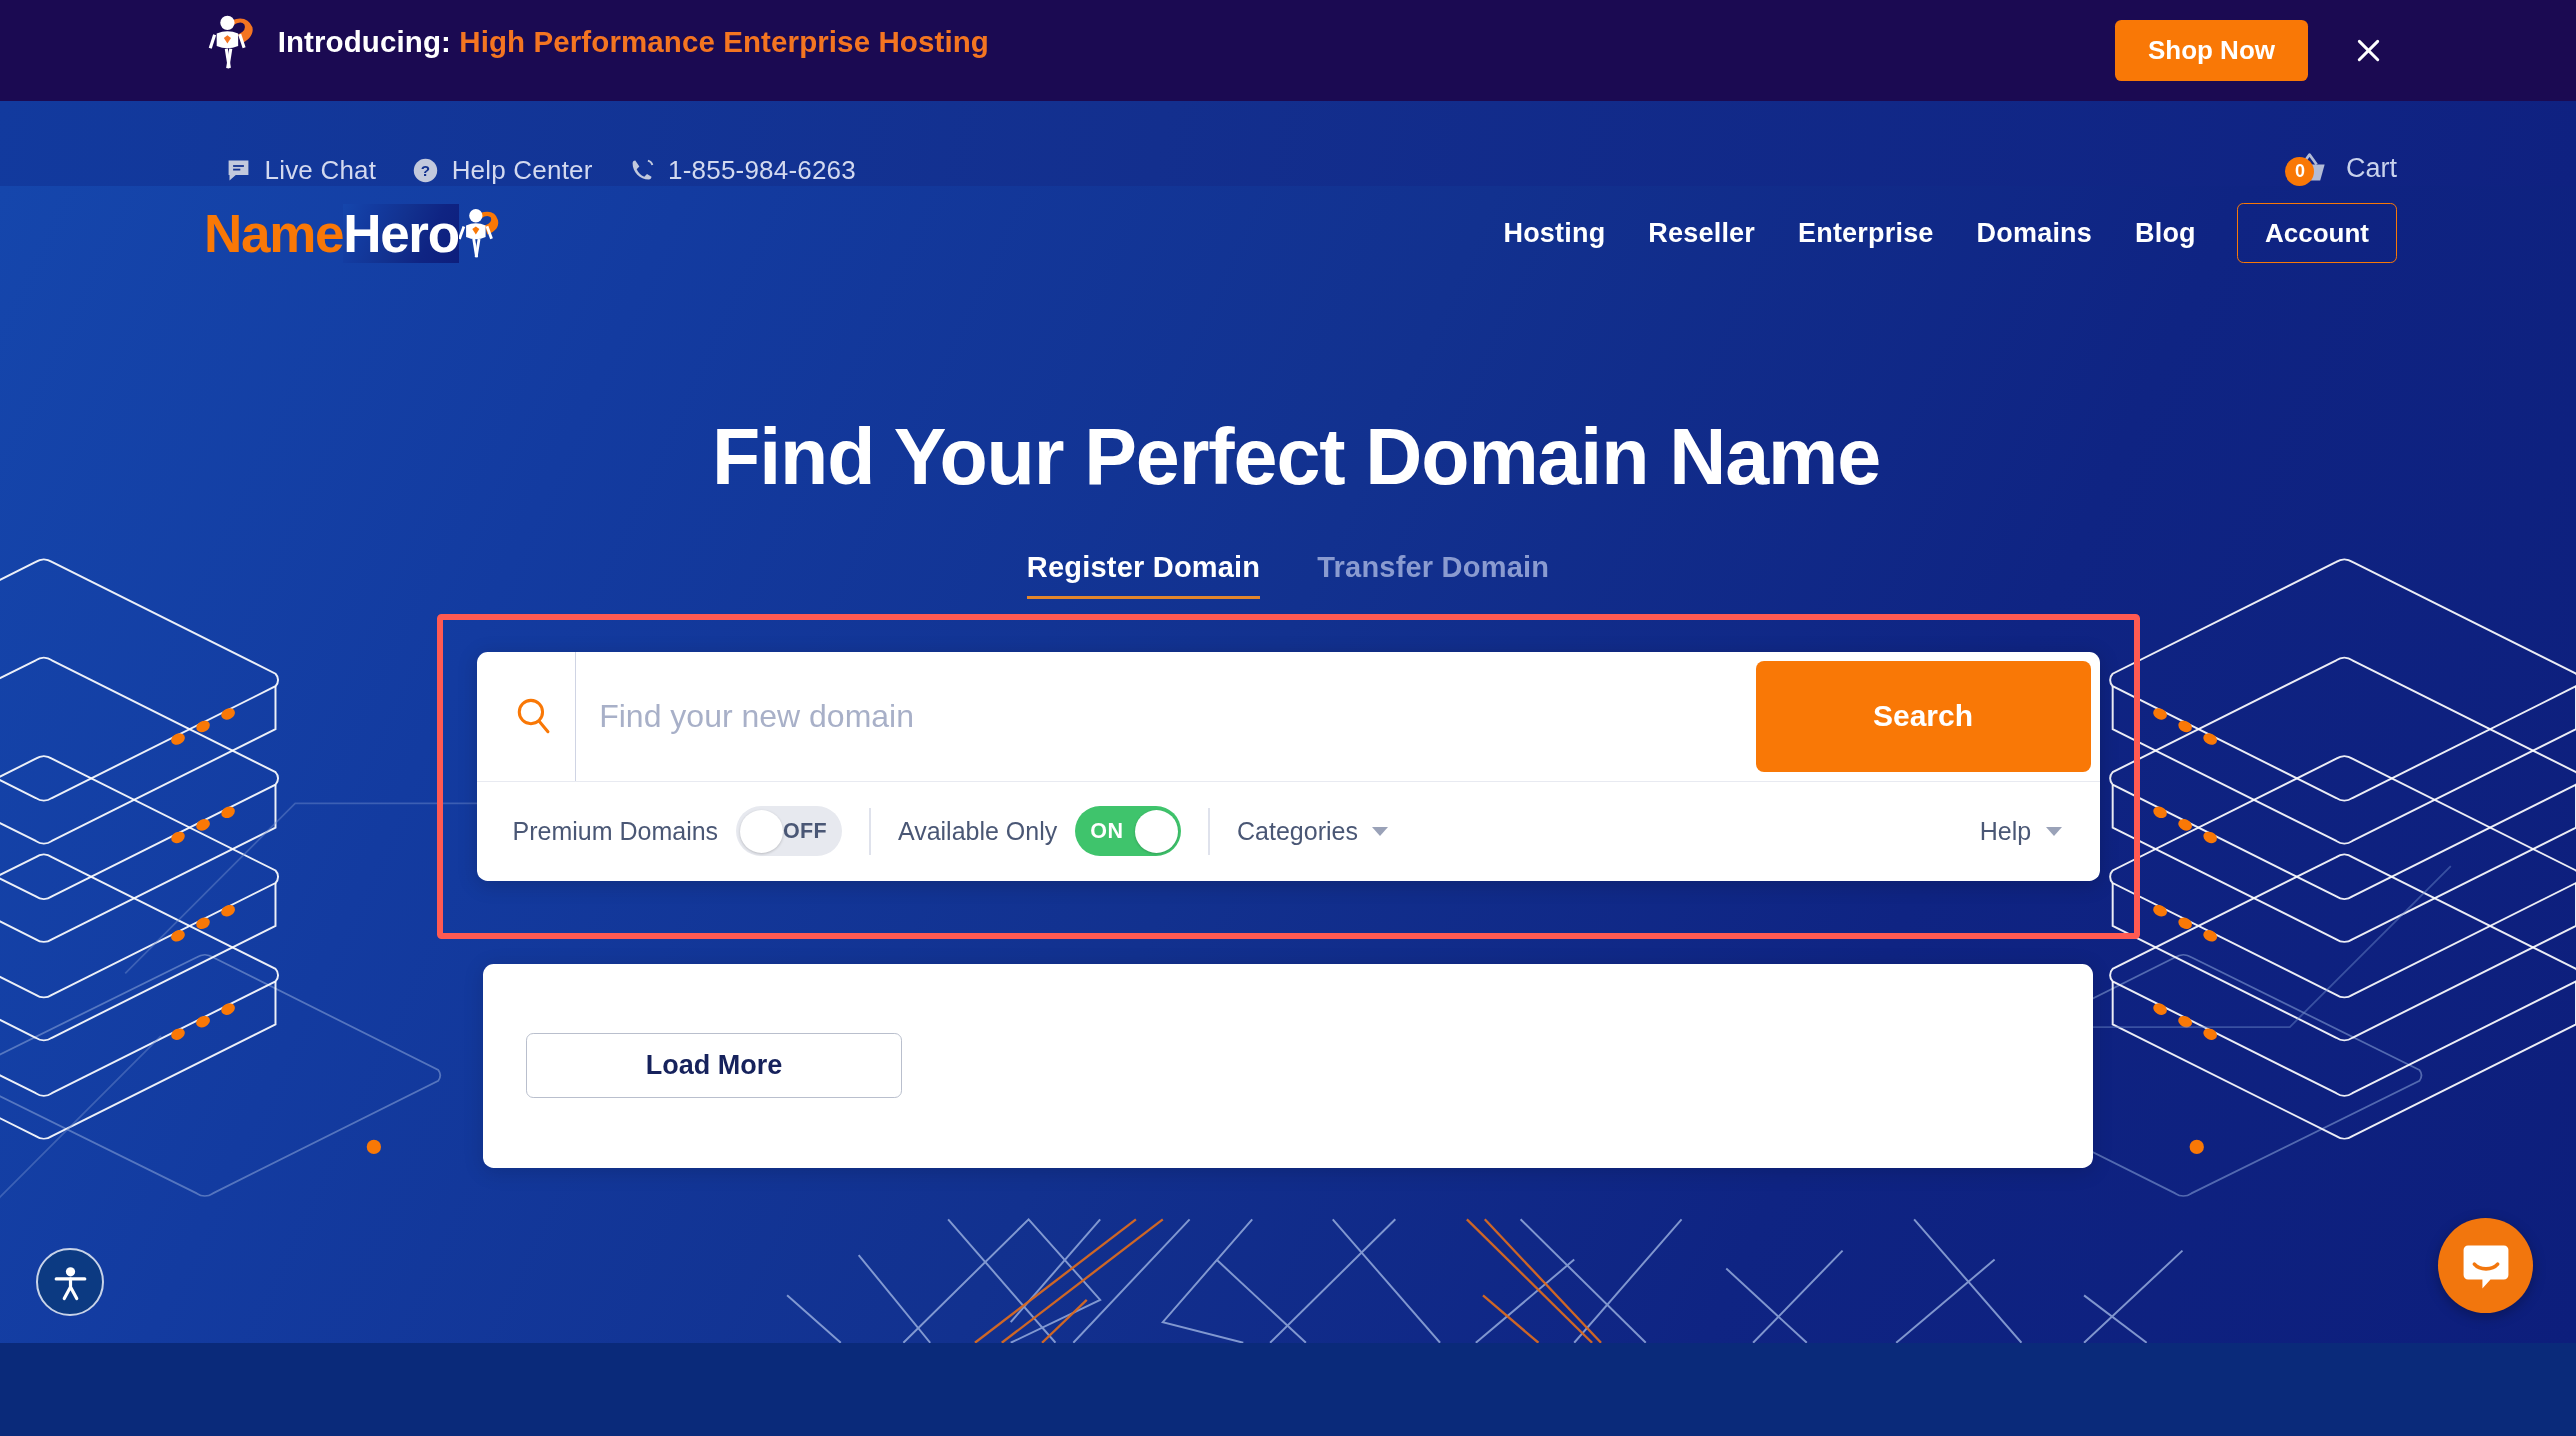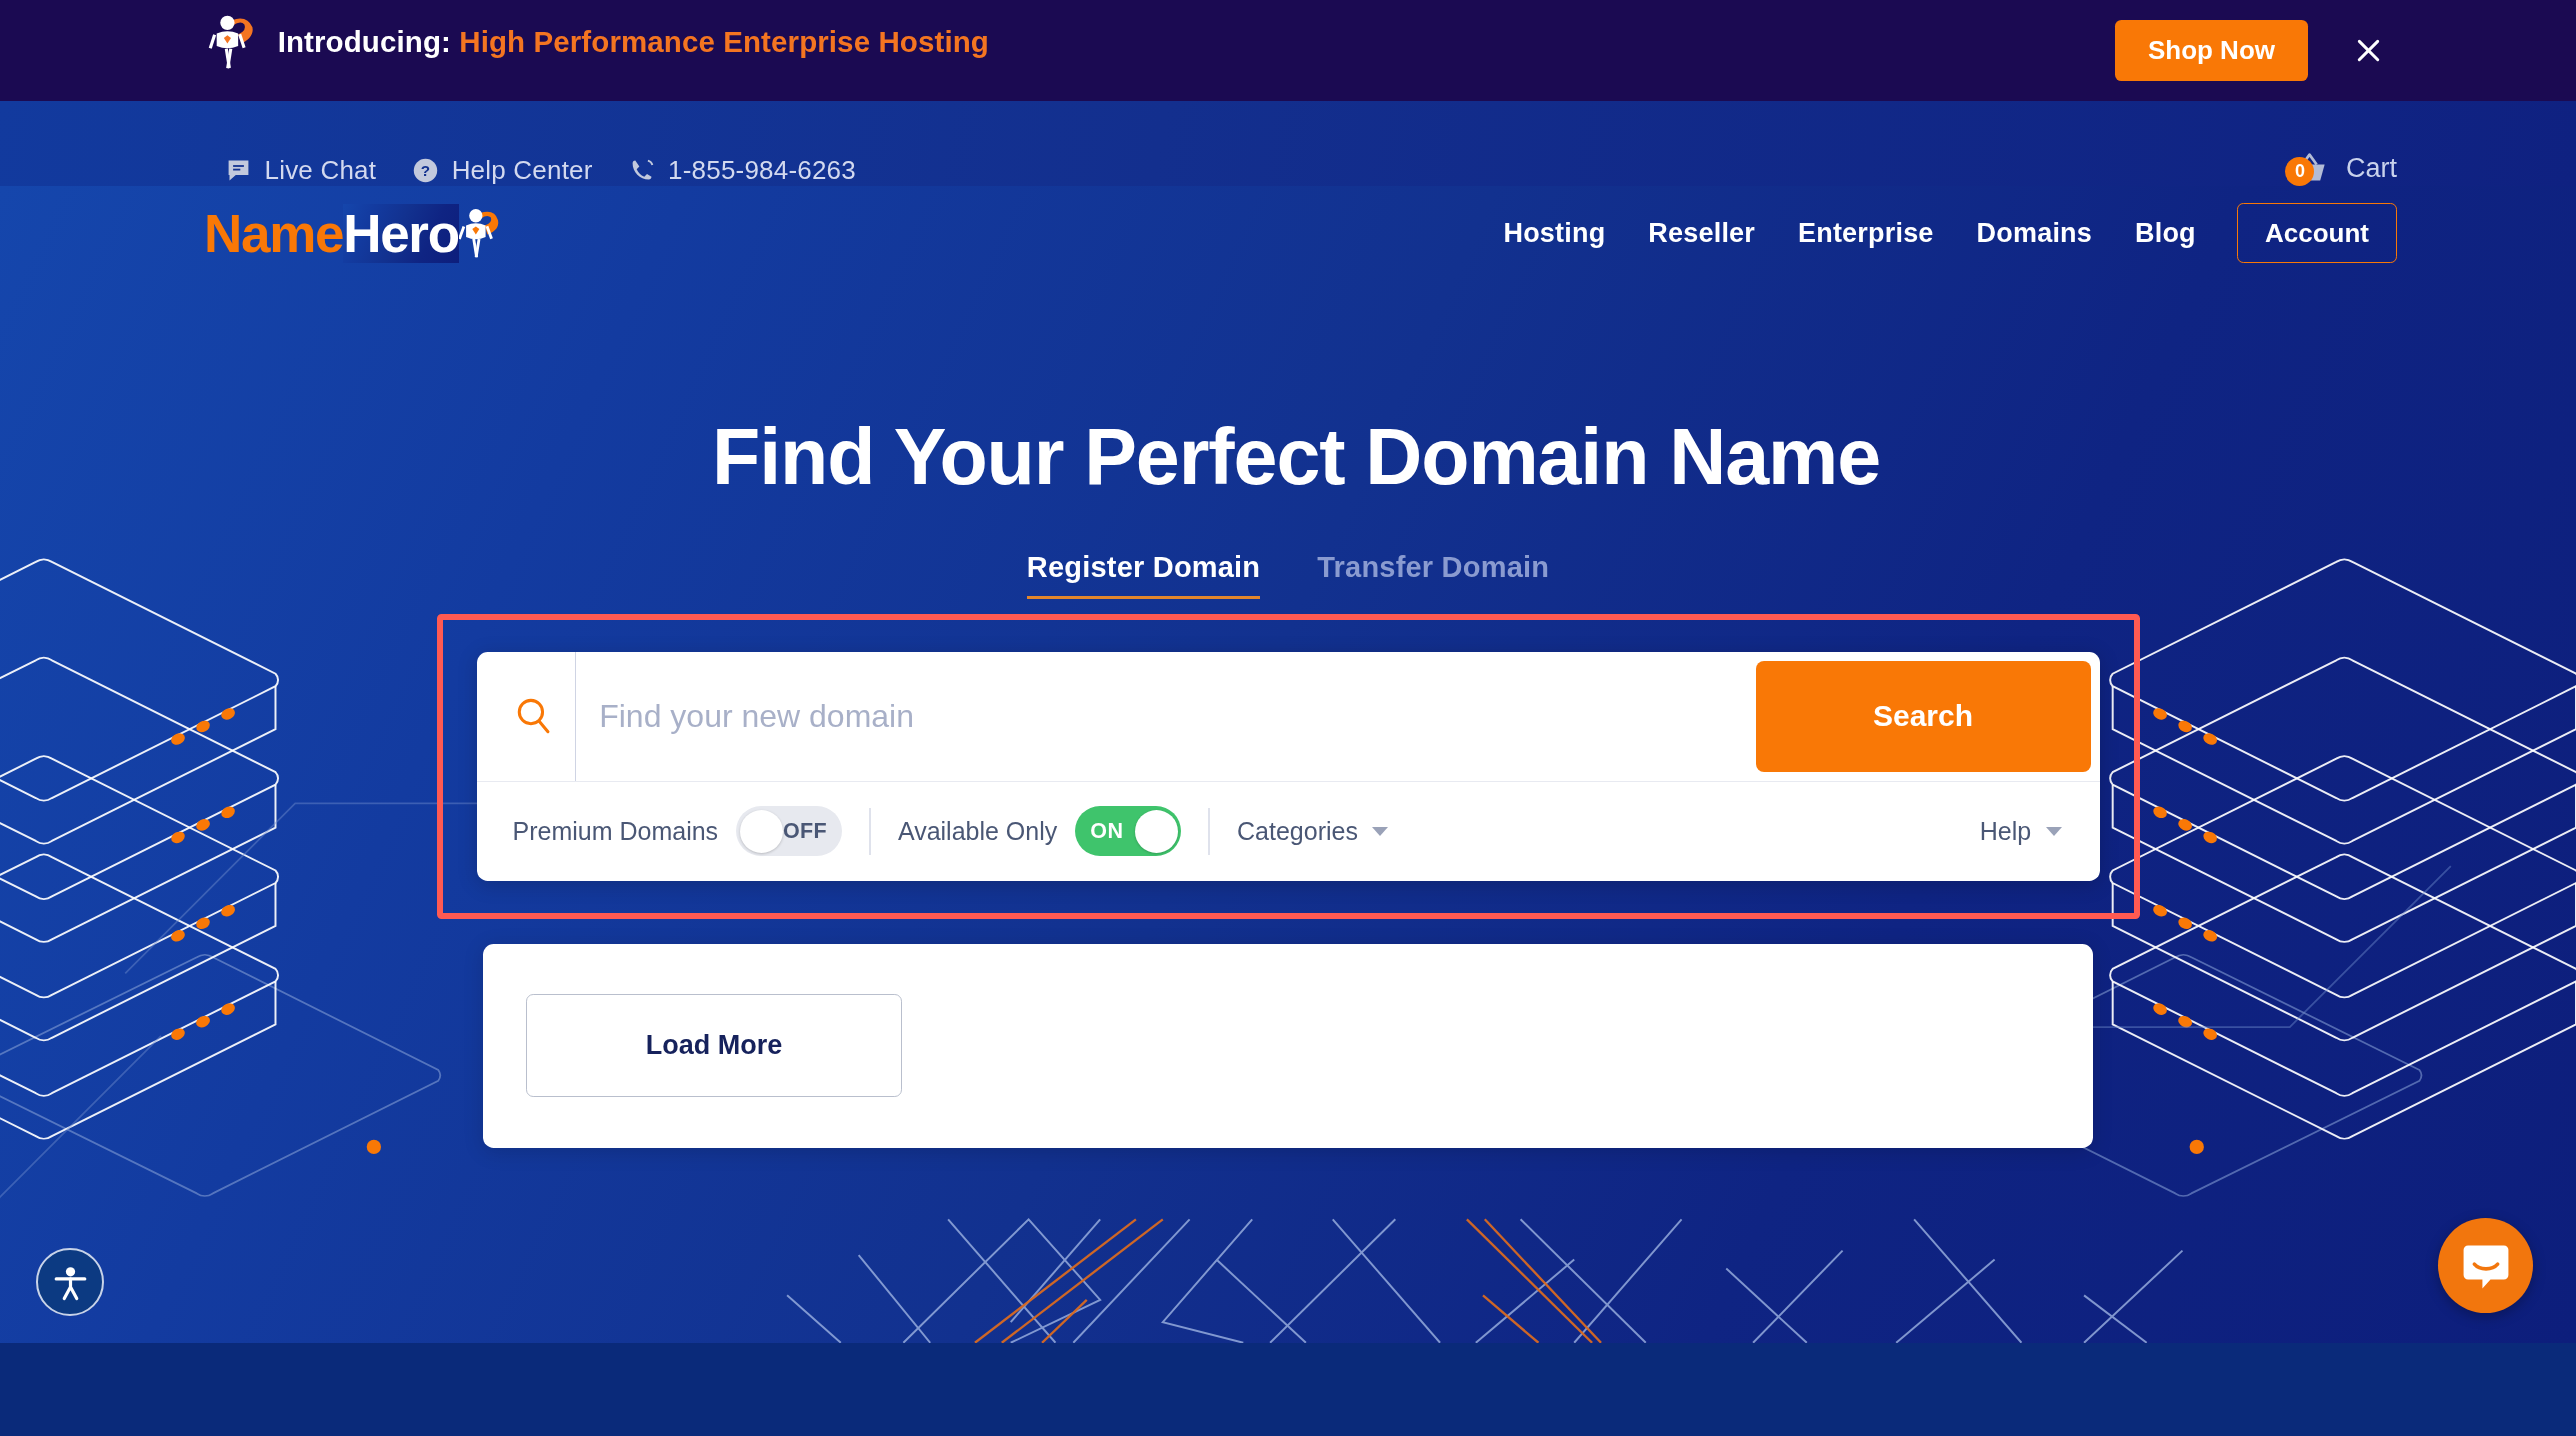--- a/index.html
+++ b/index.html
@@ -238,21 +238,21 @@
   }
 
   
   .search-highlight {
     position: relative;
     z-index: 6;
     margin: 14.3px auto 0;
     width: 1703px;
     border: 6.3px solid #ff5a52;
     border-radius: 4.5px;
-    padding: 32px 34px 32px 34px;
+    padding: 32px 34px 52px 34px;
   }
   .search-card {
     background: #ffffff;
     border-radius: 10.7px;
     box-shadow: 0 3.6px 19.7px rgba(0,0,0,0.18);
     overflow: hidden;
   }
   .search-row {
     display: flex;
     align-items: center;
@@ -367,21 +367,21 @@
     height: 204px;
     background: #ffffff;
     border-radius: 10.7px;
     box-shadow: 0 3.6px 19.7px rgba(0,0,0,0.15);
     display: flex;
     align-items: center;
     padding-left: 43px;
   }
   .load-more-btn {
     width: 376px;
-    height: 103px;
+    height: 65px;
     border: 1.8px solid #b9bfcd;
     border-radius: 7.2px;
     background: #ffffff;
     color: #16225c;
     font-family: "Liberation Sans", sans-serif;
     font-size: 27px;
     font-weight: 700;
     cursor: pointer;
   }
 

